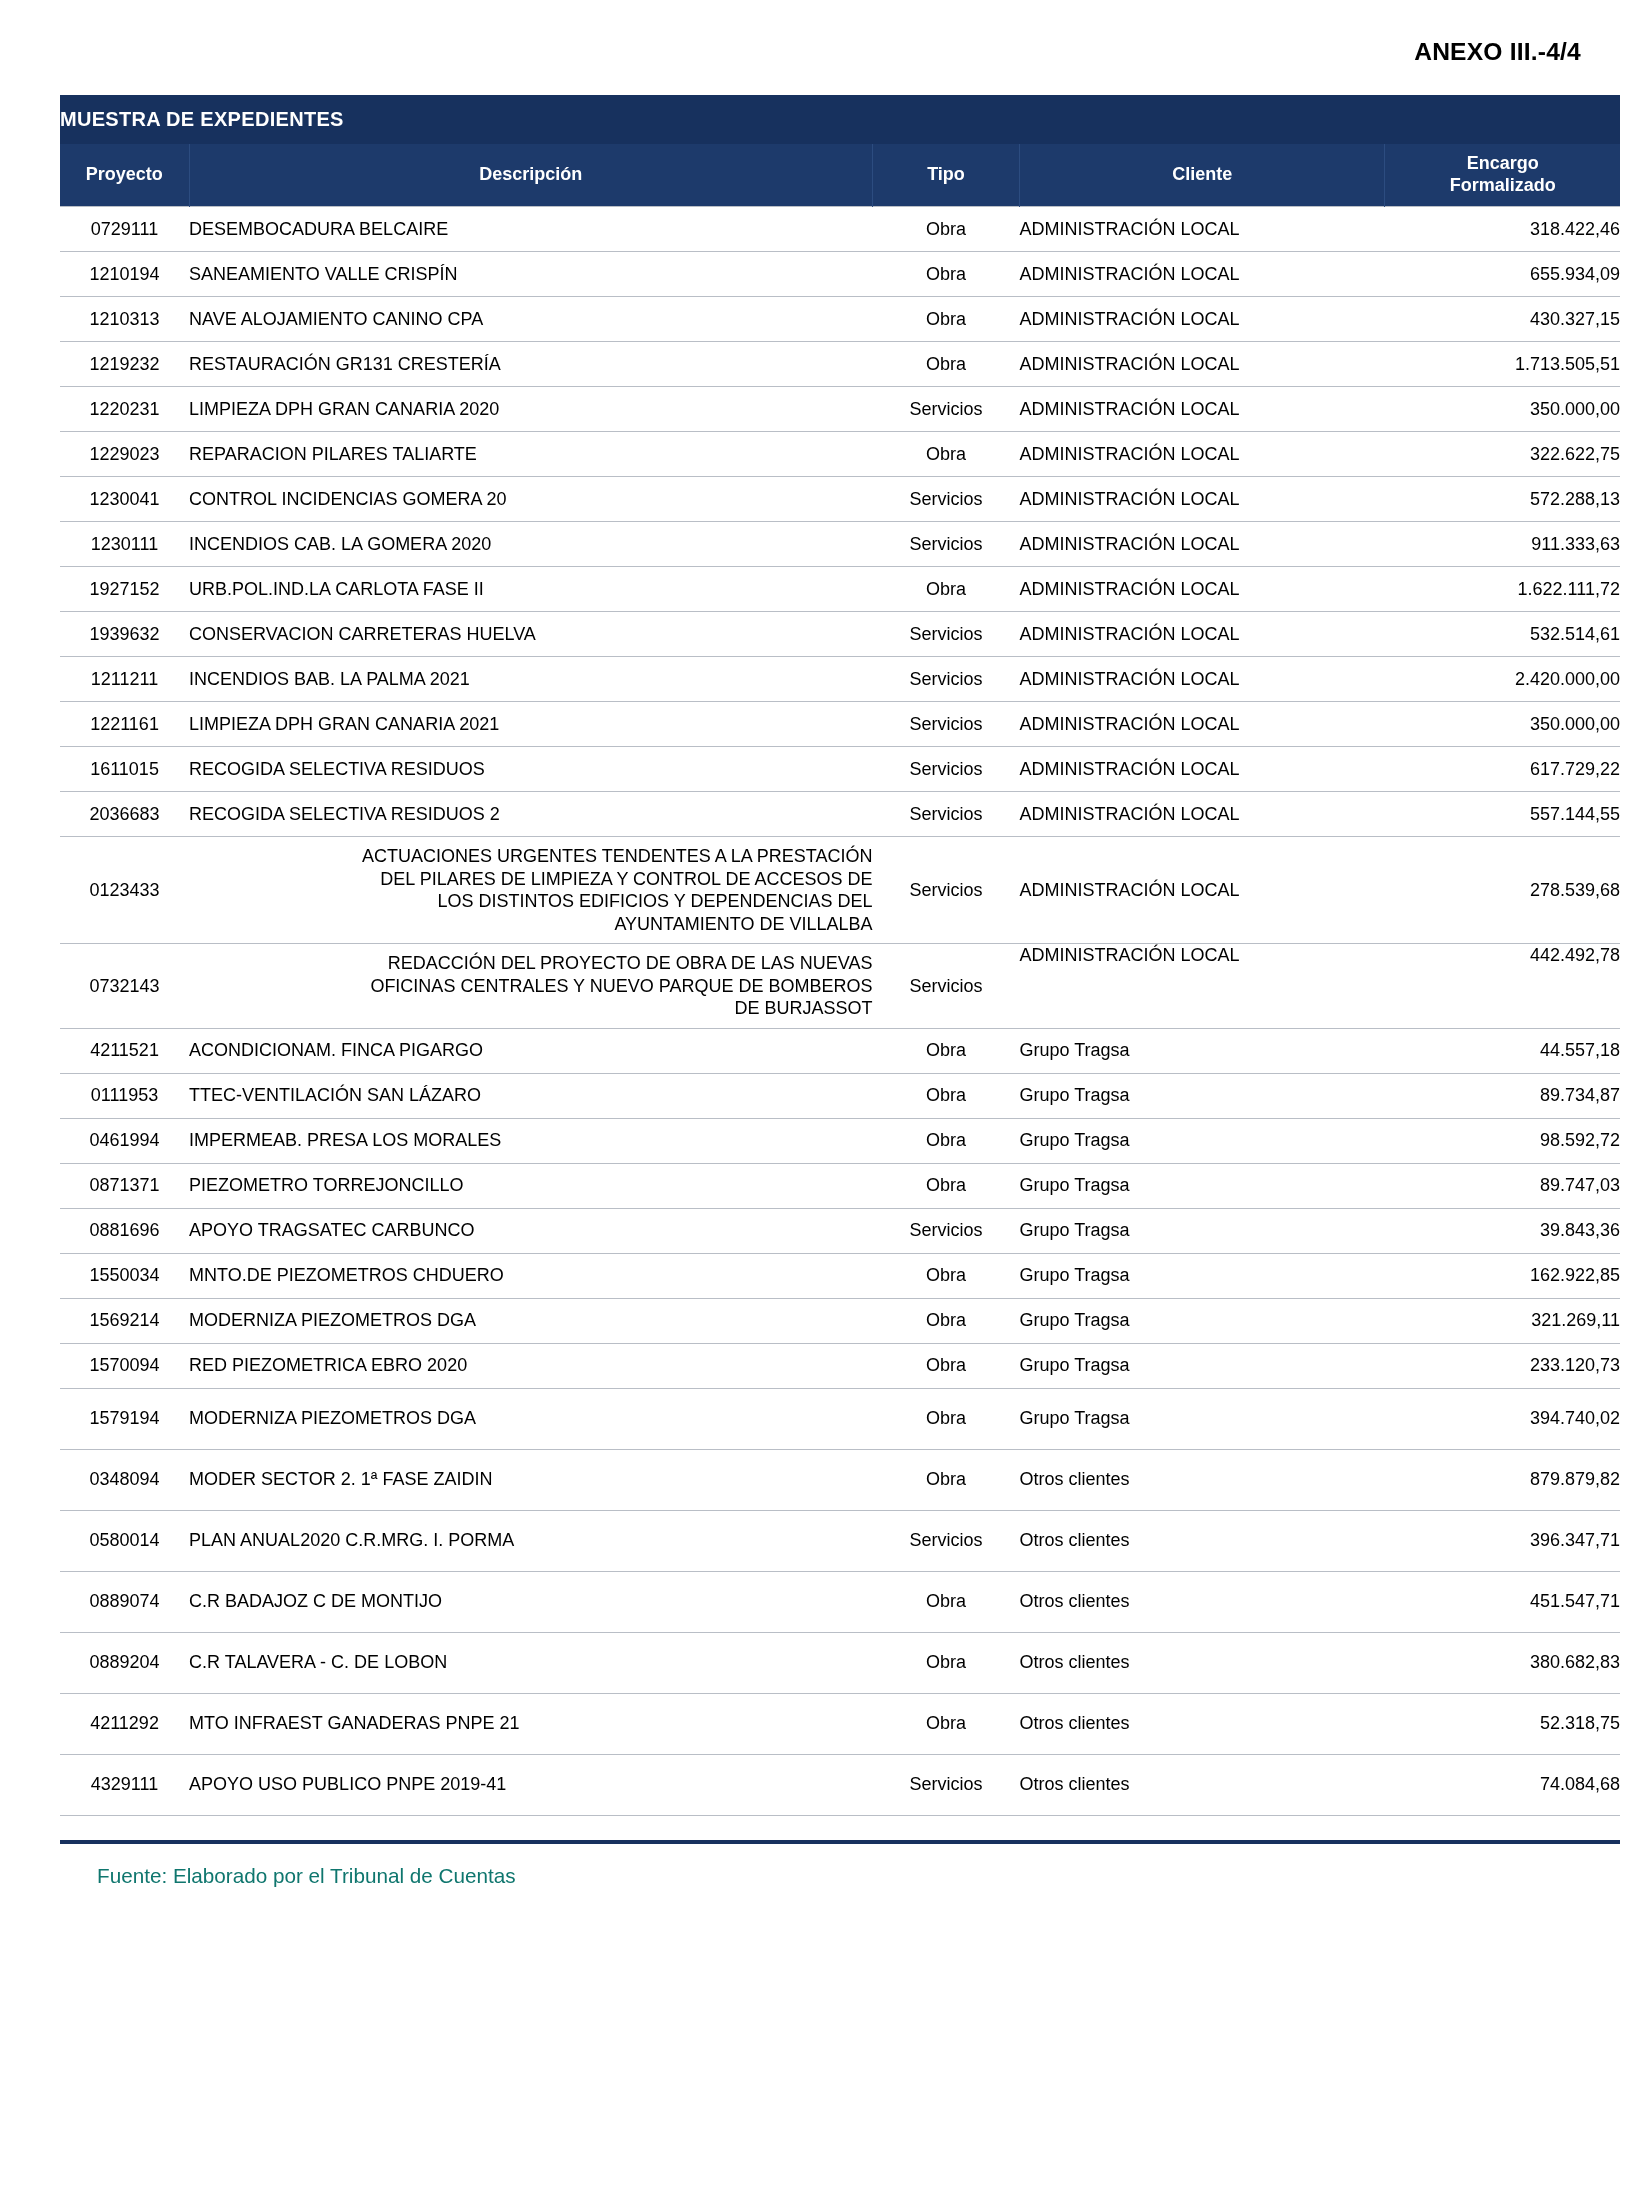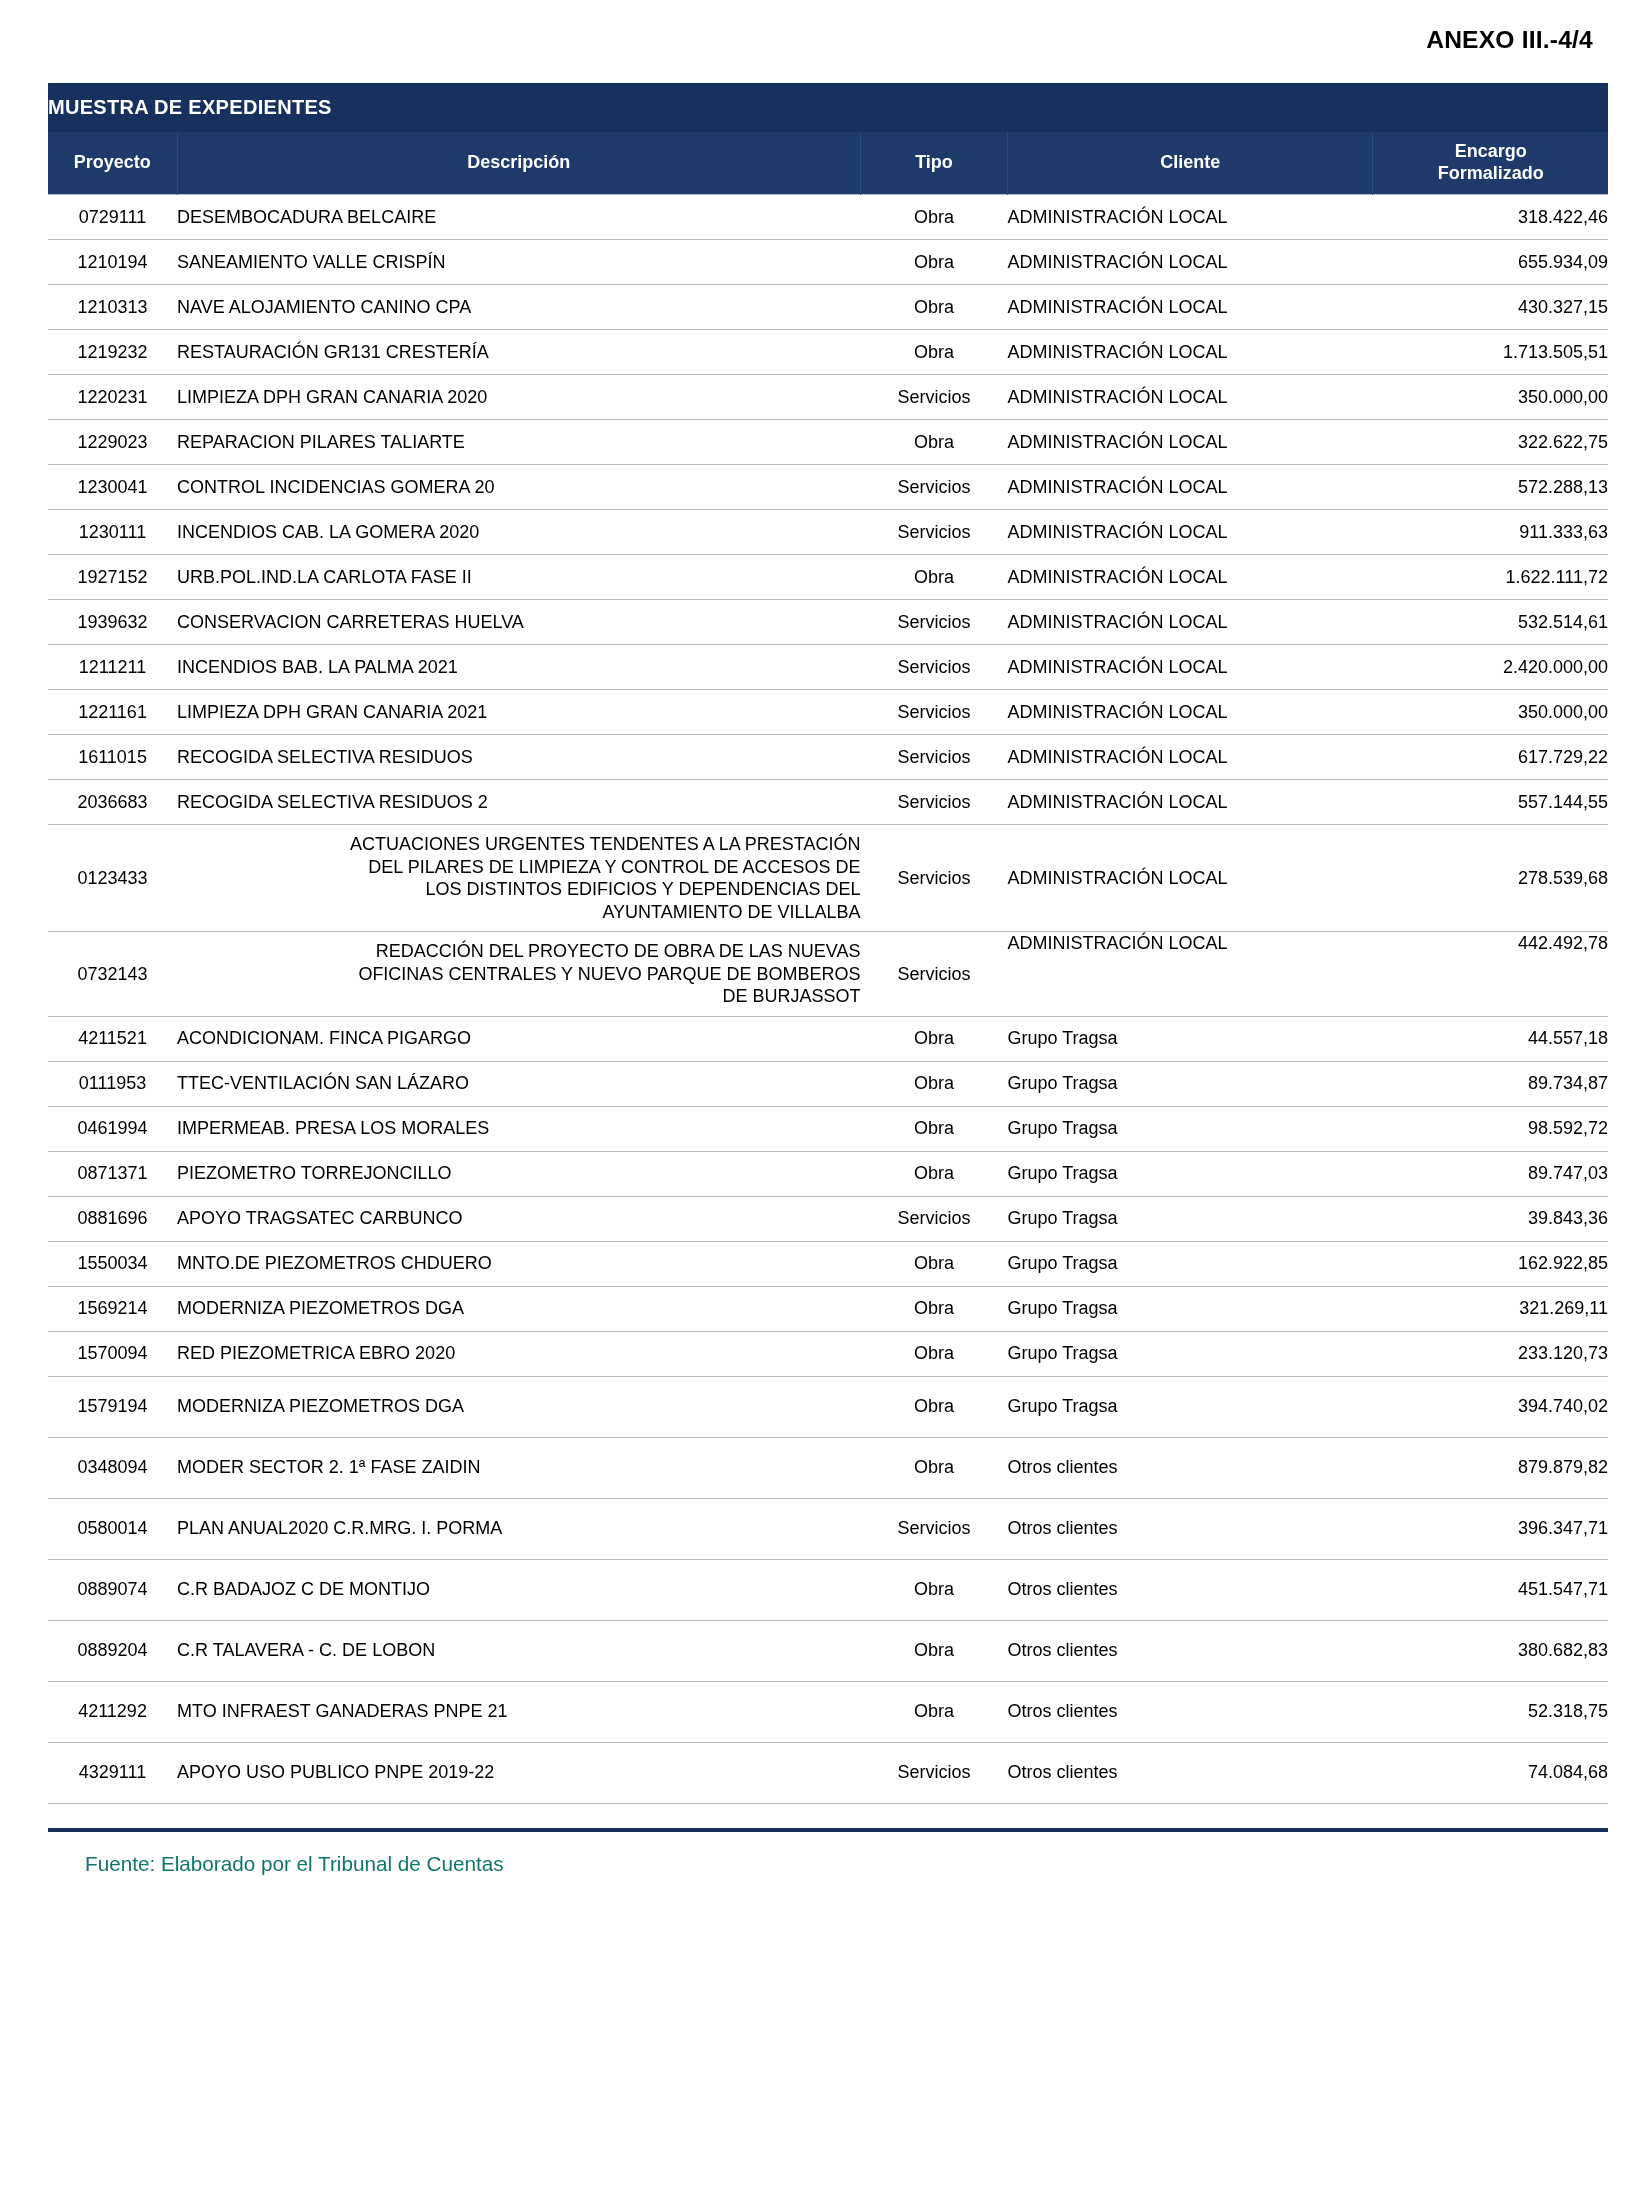--- a/index.html
+++ b/index.html
@@ -11,21 +11,21 @@
     width: 1649px;
     min-height: 2205px;
     font-family: "Liberation Sans", sans-serif;
     color: #000000;
     position: relative;
   }
   .page {
     width: 1649px;
     min-height: 2205px;
     box-sizing: border-box;
-    padding: 4px;
+    padding: 16px;
     position: relative;
   }
   .anexo-header {
     text-align: right;
     font-size: 24.6px;
     font-weight: bold;
     padding: 22px 52px 0 0;
     letter-spacing: 0.2px;
   }
   .table-wrap {
@@ -364,21 +364,21 @@
           </tr>
           <tr class="tall">
             <td class="c-proyecto">4211292</td>
             <td class="c-desc">MTO INFRAEST GANADERAS PNPE 21</td>
             <td class="c-tipo">Obra</td>
             <td class="c-cliente">Otros clientes</td>
             <td class="c-importe">52.318,75</td>
           </tr>
           <tr class="tall">
             <td class="c-proyecto">4329111</td>
-            <td class="c-desc">APOYO USO PUBLICO PNPE 2019-22</td>
+            <td class="c-desc">APOYO USO PUBLICO PNPE 2019-41</td>
             <td class="c-tipo">Servicios</td>
             <td class="c-cliente">Otros clientes</td>
             <td class="c-importe">74.084,68</td>
           </tr>
         </tbody>
     </table>
   </div>
 
   <div class="bottom-rule"></div>
   <div class="fuente">Fuente: Elaborado por el Tribunal de Cuentas</div>

